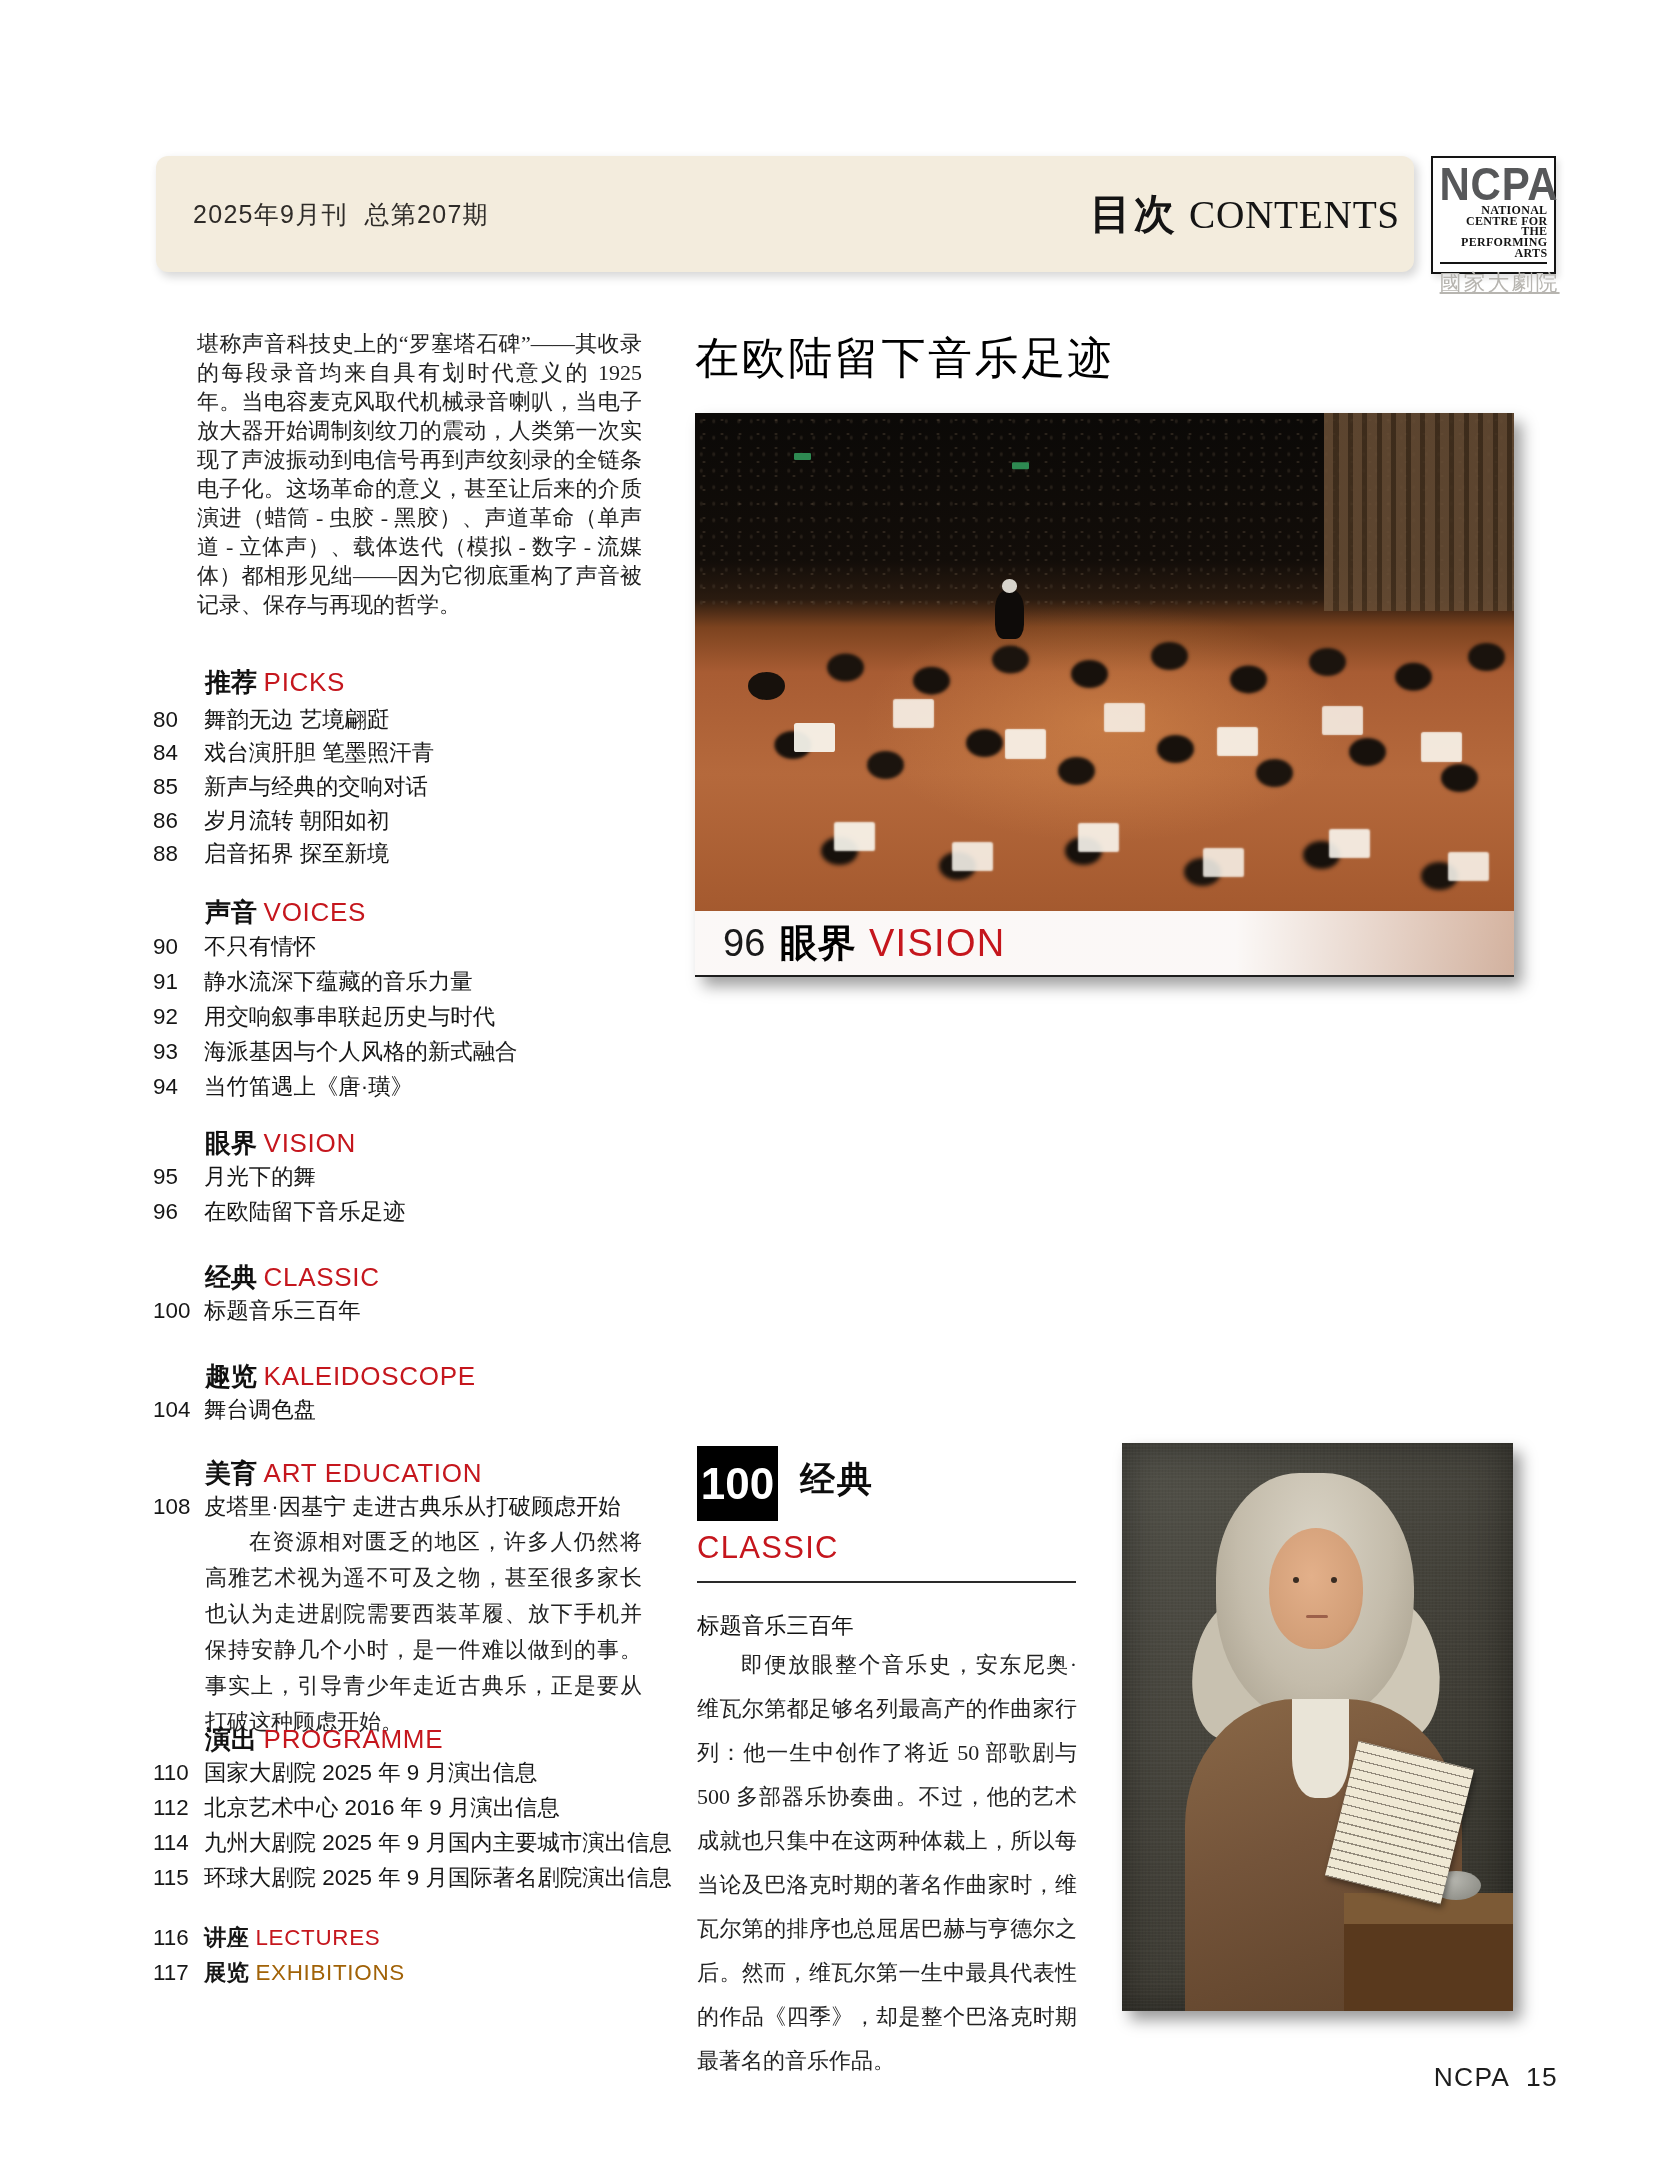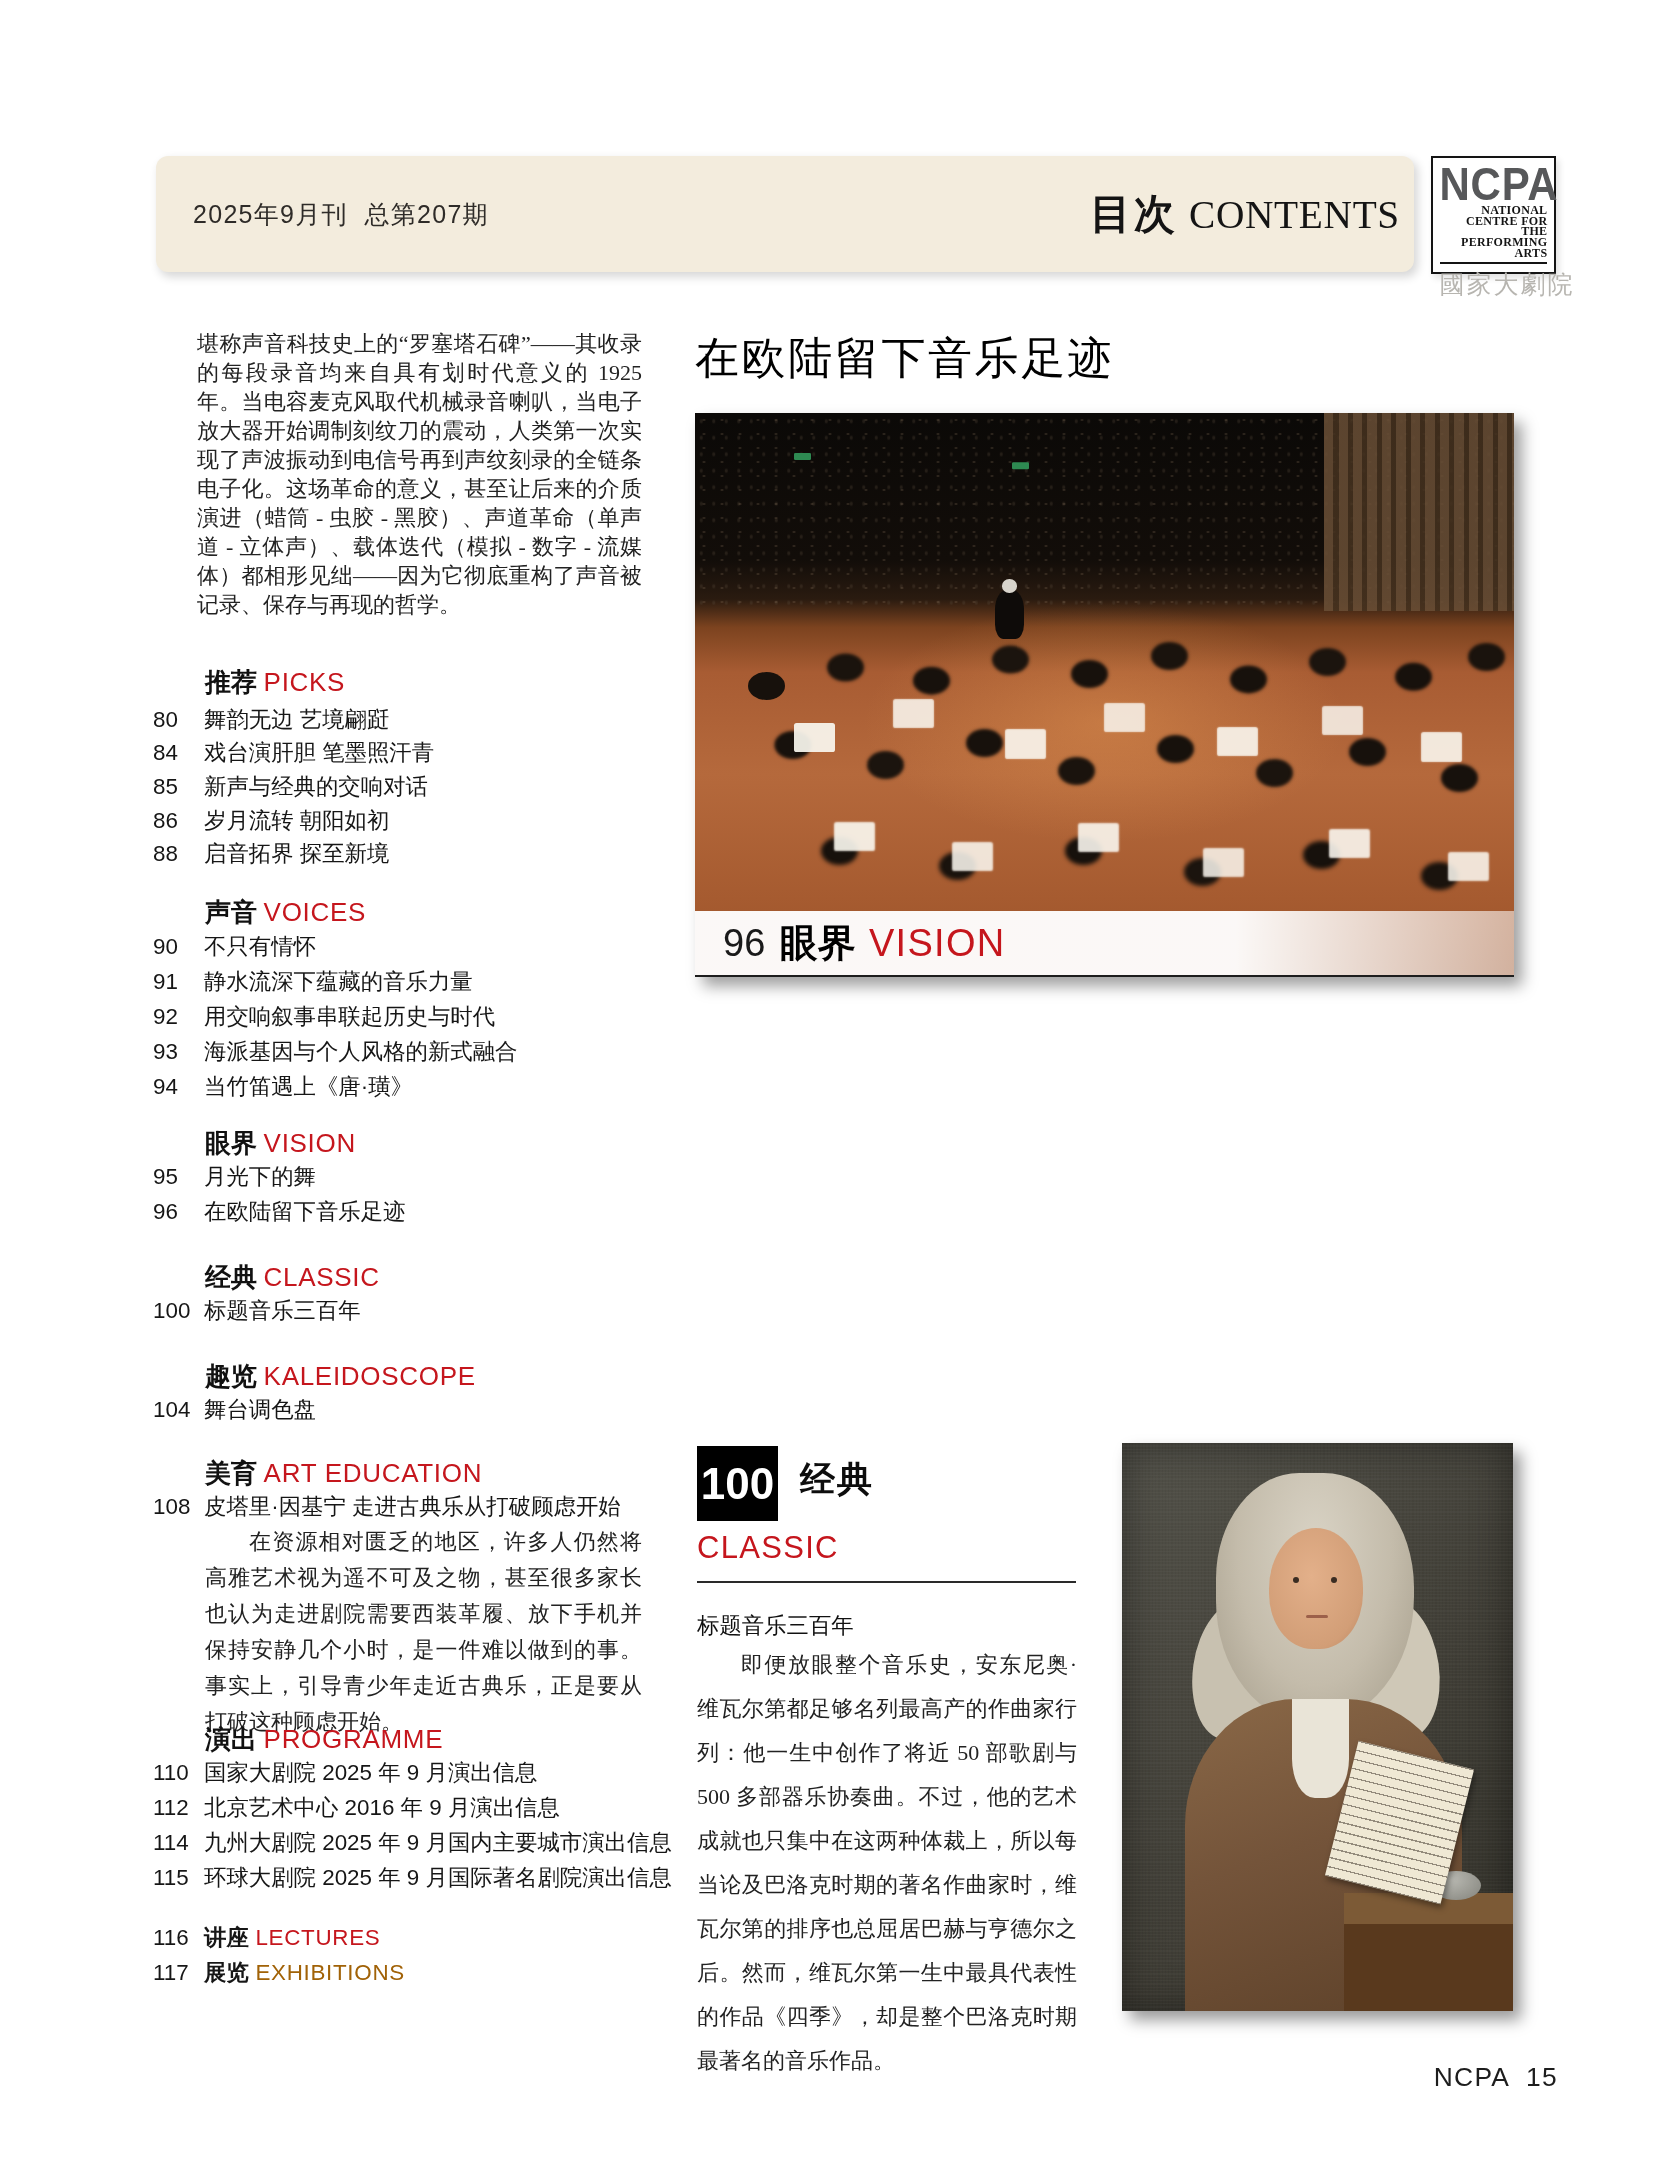--- a/index.html
+++ b/index.html
@@ -19,22 +19,22 @@
 
   
   .logo-box{left:1431px;top:156px;width:125px;height:118px;background:#fff;border:2.6px solid #141414;
             box-sizing:border-box;padding:5.3px 6.6px 4px 6.6px;text-align:left;
             box-shadow:2.6px 4px 6.6px rgba(0,0,0,0.12);}
   .logo-acronym{font-size:42px;font-weight:700;color:#57585a;letter-spacing:0.7px;line-height:38px;
                 transform:scaleY(1.12);transform-origin:top left;font-stretch:condensed;}
   .logo-name{font-family:"Liberation Serif","DejaVu Serif",serif;font-size:12px;font-weight:700;
              color:#141414;line-height:10.6px;letter-spacing:0.3px;margin-top:4px;text-align:right;}
   .logo-rule{height:2.6px;background:#141414;margin:3.3px 0 4px 0;}
-  .logo-cn{font-family:"Liberation Serif","DejaVu Serif",serif;font-size:25px;color:#b7b5b0;
-           letter-spacing:2px;white-space:nowrap;}
+  .logo-cn{font-family:"Liberation Serif","DejaVu Serif",serif;font-size:22px;color:#b7b5b0;
+           letter-spacing:2px;white-space:nowrap;text-decoration:underline;}
 
   
   .intro{left:197px;top:329px;width:445px;font-family:"Liberation Serif","DejaVu Serif",serif;
          font-size:22px;line-height:29px;text-align:justify;color:#222;}
   .sec{left:205px;font-size:26px;font-weight:700;color:#111;white-space:nowrap;text-align:right;}
   .sec .en{color:#c5161d;font-weight:500;margin-left:6.6px;letter-spacing:0.7px;}
   .row{left:153px;width:502px;font-size:22.4px;color:#161616;white-space:nowrap;}
   .row .num{display:inline-block;width:51px;}
   .secnote{left:205px;width:437px;font-family:"Liberation Serif","DejaVu Serif",serif;
            font-size:22px;line-height:36px;text-align:justify;text-indent:2em;color:#222;}

